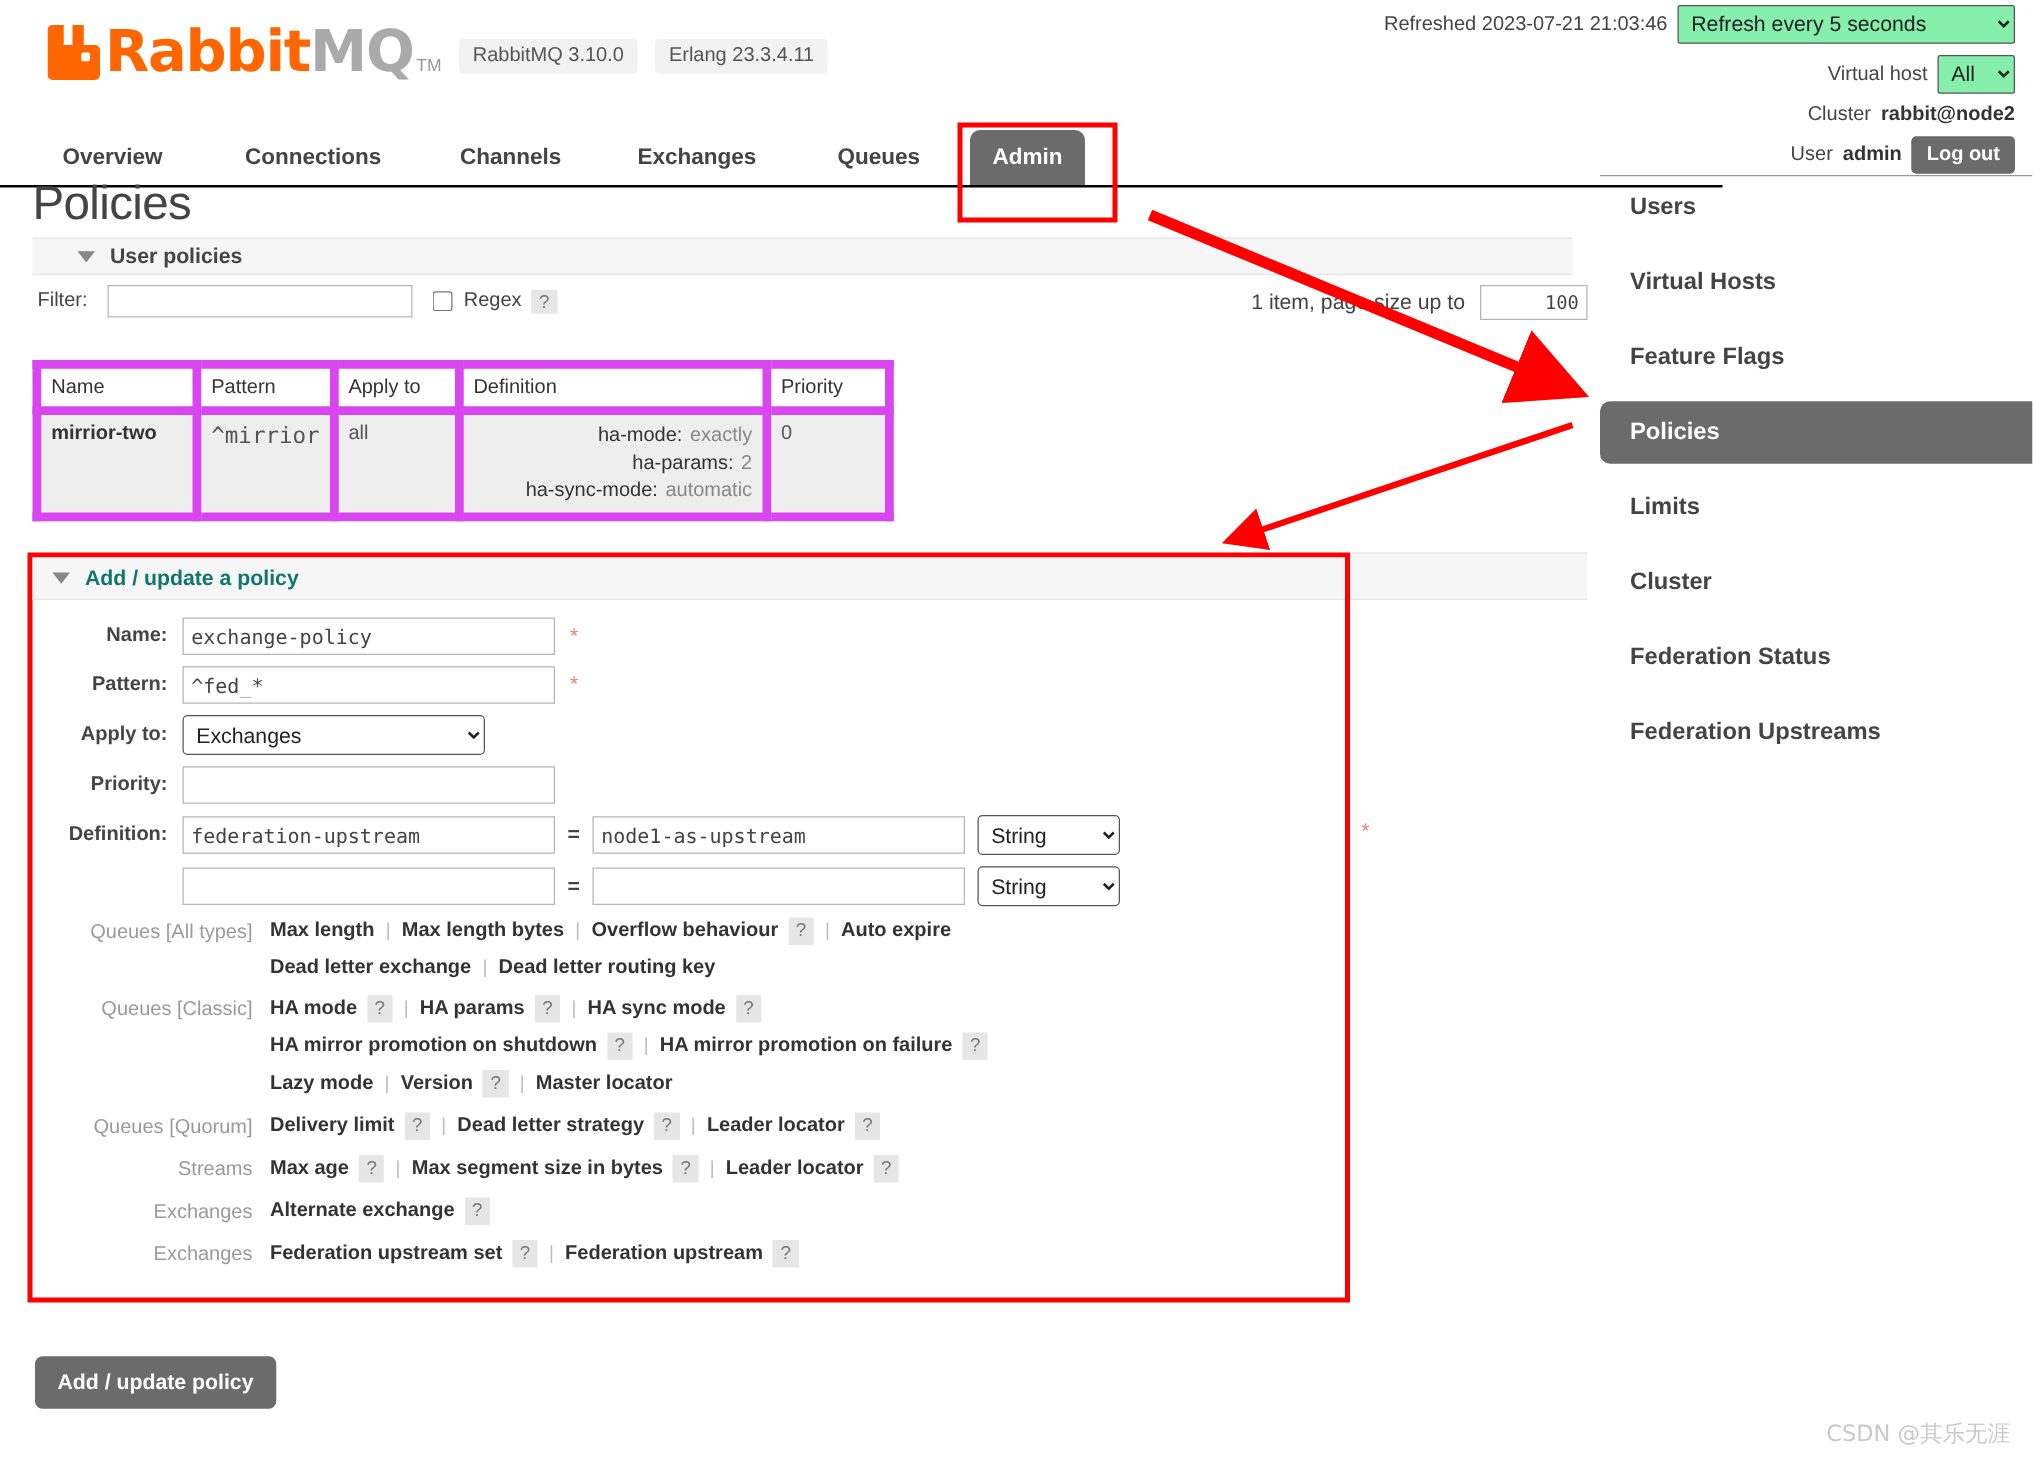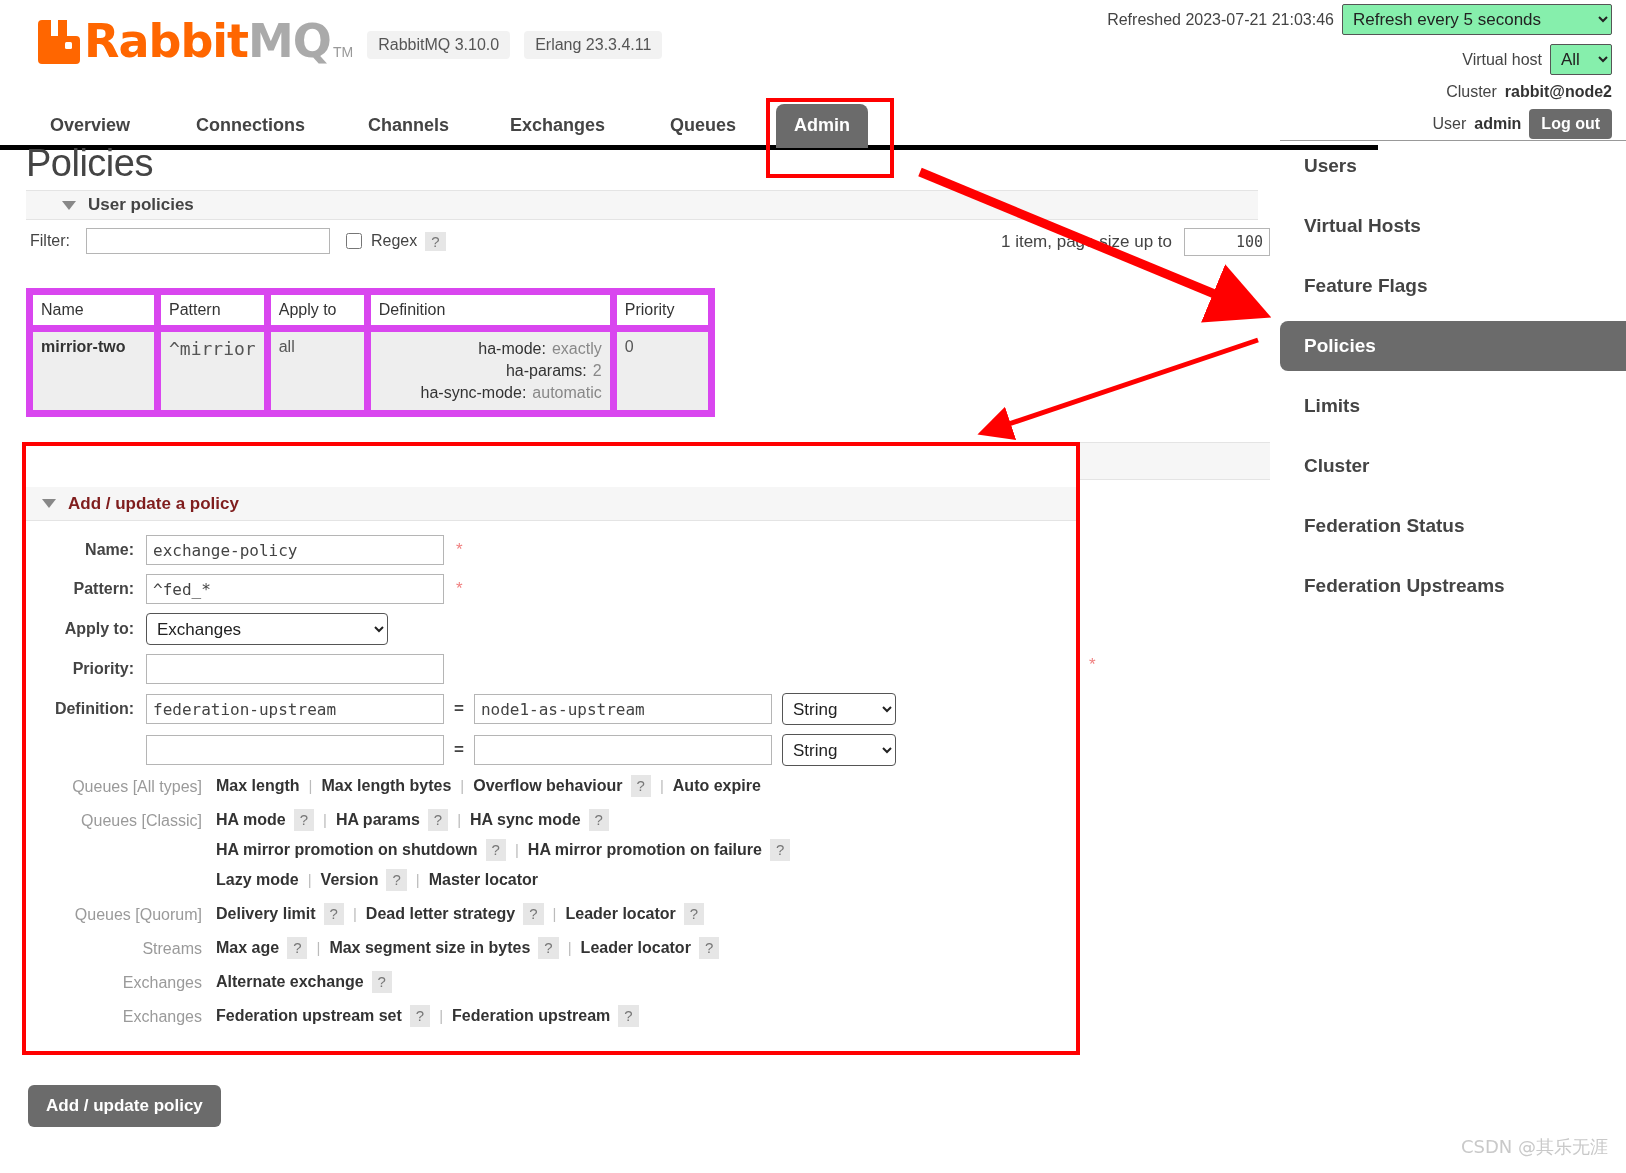--- a/index.html
+++ b/index.html
@@ -68,21 +68,21 @@
     font-family: "Liberation Sans", sans-serif;
     font-size: 16px; font-weight: bold;
     padding: 6px 12px;
     margin-left: 8px;
     cursor: pointer;
   }
 
   
   #nav {
     position: absolute; left: 0; top: 104px; width: 1378px; height: 46px;
-    border-bottom: 5px solid #000000;
+    border-bottom: 2px solid #000000;
   }
   .nav-item {
     position: absolute; top: 0;
     font-size: 18px; font-weight: bold; color: #444;
     padding: 11px 18px 12px 18px;
     cursor: pointer;
     white-space: nowrap;
   }
   .nav-item.active {
     background: #6b6b6b; color: #fff;
@@ -182,21 +182,21 @@
     width: 1058px;
     border: 4px solid #ff0000;
     background: #fff;
   }
   #addpolicy-bar {
     background: #f6f6f6;
     border-bottom: 1px solid #e4e4e4;
     height: 34px;
     display: flex; align-items: center;
     padding-left: 16px;
-    font-size: 17px; font-weight: bold; color: #7f1d1d; margin-top: 41px;
+    font-size: 17px; font-weight: bold; color: #0f766e;
   }
   #addpolicy-bar-wide {
     position: absolute; left: 1080px; top: 442px; width: 190px; height: 38px;
     background: #f6f6f6;
     border-top: 1px solid #e4e4e4; border-bottom: 1px solid #e4e4e4;
   }
   #form-body { padding: 14px 0 16px 0; }
   .form-row { display: flex; align-items: center; margin-bottom: 9px; }
   .form-label {
     width: 120px; text-align: right;
@@ -439,20 +439,21 @@
             <input type="text" class="def-val-input" style="">
             <select class="type-sel" style="margin-left: 10px;"><option>String</option><option>Number</option><option>Boolean</option><option>List</option></select>
           </div>
         </div>
 
       <div id="shortcut-groups">
           <div class="shortcut-group">
             <div class="shortcut-cat">Queues [All types]</div>
             <div class="shortcut-links">
               <div class="sc-line"><span class="sc-link">Max length</span><span class="sep">|</span><span class="sc-link">Max length bytes</span><span class="sep">|</span><span class="sc-link">Overflow behaviour</span><span class="qmark">?</span><span class="sep">|</span><span class="sc-link">Auto expire</span></div>
+              <div class="sc-line"><span class="sc-link">Dead letter exchange</span><span class="sep">|</span><span class="sc-link">Dead letter routing key</span></div>
             </div>
           </div>
           <div class="shortcut-group">
             <div class="shortcut-cat">Queues [Classic]</div>
             <div class="shortcut-links">
               <div class="sc-line"><span class="sc-link">HA mode</span><span class="qmark">?</span><span class="sep">|</span><span class="sc-link">HA params</span><span class="qmark">?</span><span class="sep">|</span><span class="sc-link">HA sync mode</span><span class="qmark">?</span></div>
               <div class="sc-line"><span class="sc-link">HA mirror promotion on shutdown</span><span class="qmark">?</span><span class="sep">|</span><span class="sc-link">HA mirror promotion on failure</span><span class="qmark">?</span></div>
               <div class="sc-line"><span class="sc-link">Lazy mode</span><span class="sep">|</span><span class="sc-link">Version</span><span class="qmark">?</span><span class="sep">|</span><span class="sc-link">Master locator</span></div>
             </div>
           </div>

